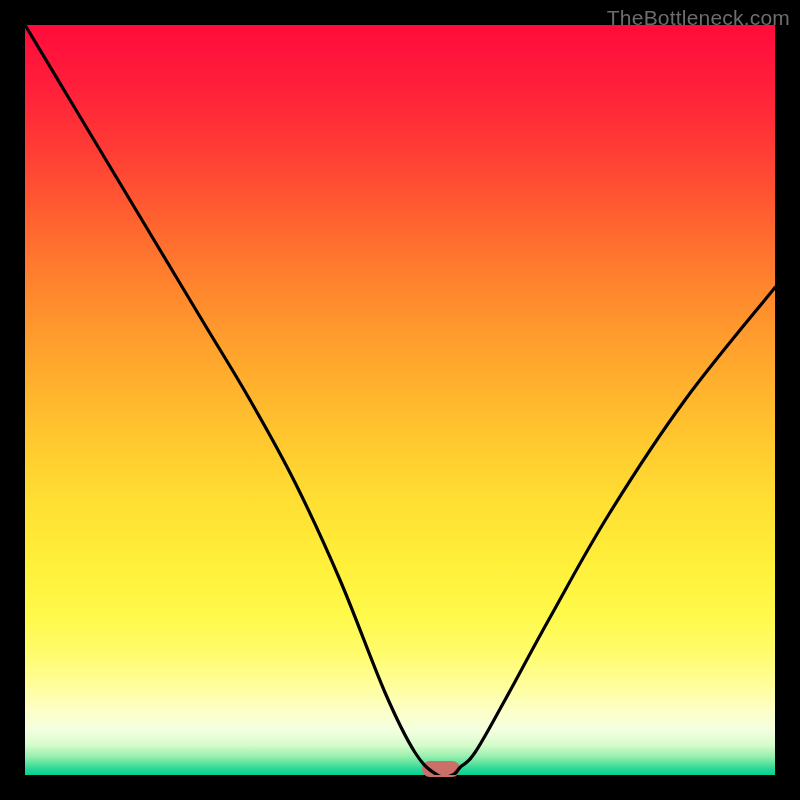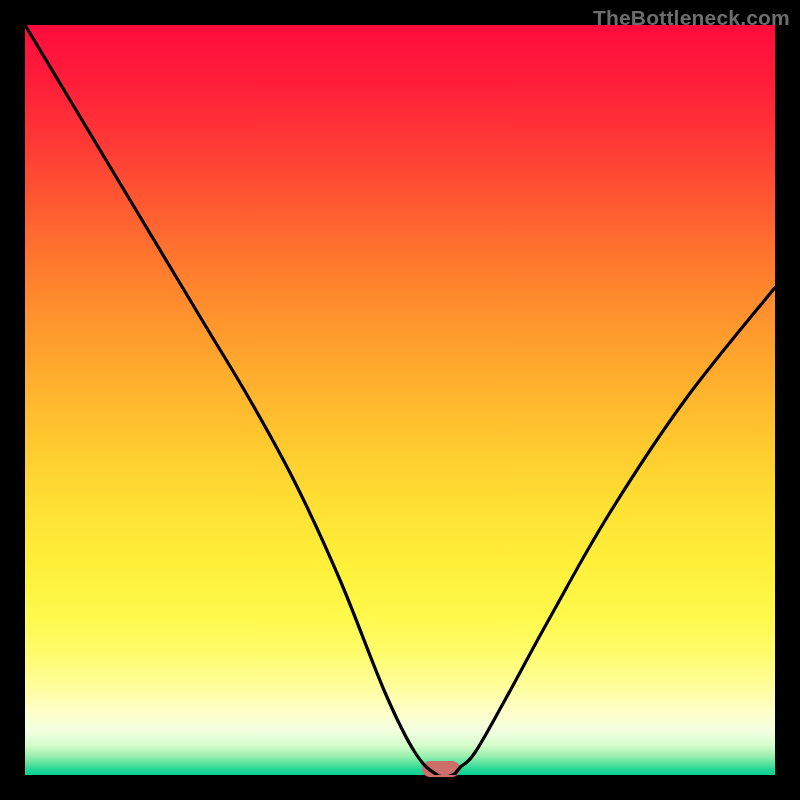--- a/index.html
+++ b/index.html
@@ -64,21 +64,21 @@
     height: 750px;
     z-index: 3;
     pointer-events: none;
   }
   .watermark {
     position: absolute;
     top: 6px;
     right: 10px;
     color: #6d6d6d;
     font-size: 21px;
-    font-weight: 700;
+    font-weight: 400;
     z-index: 5;
     letter-spacing: 0.2px;
   }
 </style>
 </head>
 <body>
 
 <div class="stage">
   <div class="watermark">TheBottleneck.com</div>
   <div class="plot-area">

